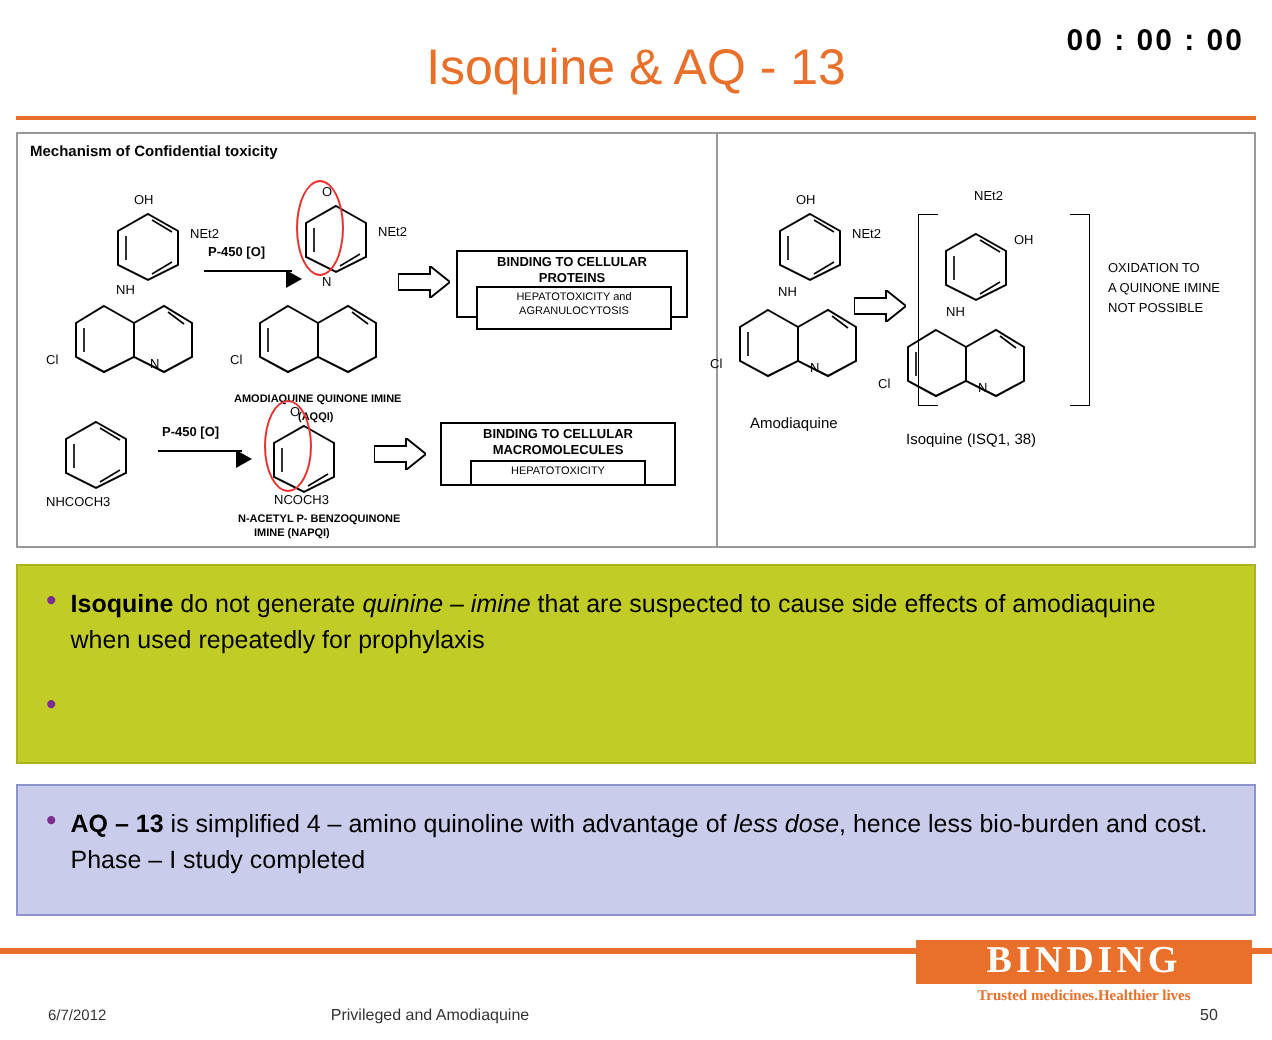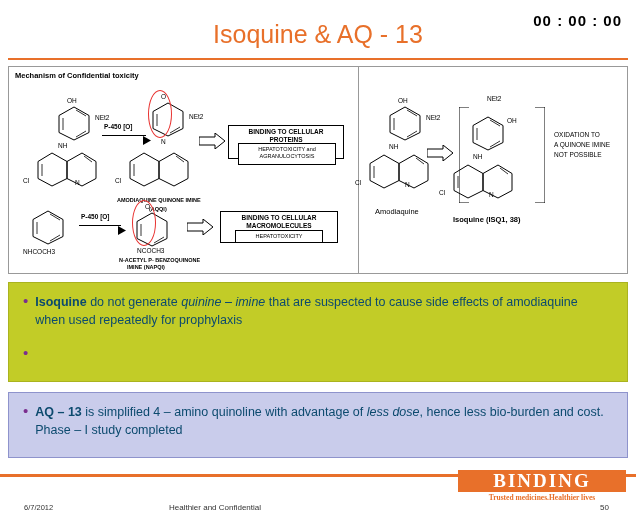--- a/index.html
+++ b/index.html
@@ -146,21 +146,21 @@
   }
   .bullet-dot {
     color: #7B2E8E;
     font-size: 15px;
     line-height: 15px;
     margin-right: 7px;
     flex: 0 0 auto;
   }
   .bullet-text {
     font-size: 12.5px;
-    color: #0c4a6e;
+    color: #000000;
     line-height: 1.45;
   }
   .bullet-text b { font-weight: bold; }
   .bullet-text i { font-style: italic; }
   
   .footer-rule {
     position: absolute;
     left: 0;
     top: 474px;
     width: 636px;
@@ -375,21 +375,21 @@
     <div class="ring" style="left:444px; top:96px;">
       <svg width="62" height="36" viewBox="0 0 62 36">
         <polygon points="15,2 30,10.5 30,27.5 15,35 1,27.5 1,10.5" fill="none" stroke="#000" stroke-width="1"></polygon>
         <polygon points="30,10.5 45,2 59,10.5 59,27.5 45,35 30,27.5" fill="none" stroke="#000" stroke-width="1"></polygon>
         <line x1="5" y1="13" x2="5" y2="25" stroke="#000" stroke-width="0.8"></line>
         <line x1="47" y1="5" x2="55" y2="11" stroke="#000" stroke-width="0.8"></line>
       </svg>
     </div>
     <div class="lbl" style="left:430px; top:122px;">Cl</div>
     <div class="lbl" style="left:480px; top:124px;">N</div>
-    <div class="lbl md" style="left:444px; top:148px;font-weight:bold;">Isoquine (ISQ1, 38)</div>
+    <div class="lbl md" style="left:444px; top:148px;">Isoquine (ISQ1, 38)</div>
 
     <div class="bigarrow" style="left:450px; top:40px;">
       <svg width="86" height="96" viewBox="0 0 86 96">
         <polyline points="10,0 0,0 0,96 10,96" fill="none" stroke="#000" stroke-width="1"></polyline>
         <polyline points="76,0 86,0 86,96 76,96" fill="none" stroke="#000" stroke-width="1"></polyline>
       </svg>
     </div>
 
     <div class="bigarrow" style="left:418px; top:78px;">
       <svg width="26" height="16" viewBox="0 0 26 16">
@@ -417,16 +417,16 @@
       <span class="bullet-text"><b>AQ – 13</b><span> is simplified 4 – amino quinoline with advantage of </span><i>less dose</i><span>, hence less bio-burden and cost. Phase – I study completed</span></span>
     </div>
   </div>
 
   <div class="footer-rule"></div>
   <div class="brand">
     <div class="brand-name">BINDING</div>
     <div class="brand-tag">Trusted medicines.Healthier lives</div>
   </div>
   <div class="foot-date">6/7/2012</div>
-  <div class="foot-conf">Healthier and Confidential</div>
+  <div class="foot-conf">Privileged and Amodiaquine</div>
   <div class="foot-num">50</div>
 
 </div>
 
 </body></html>

